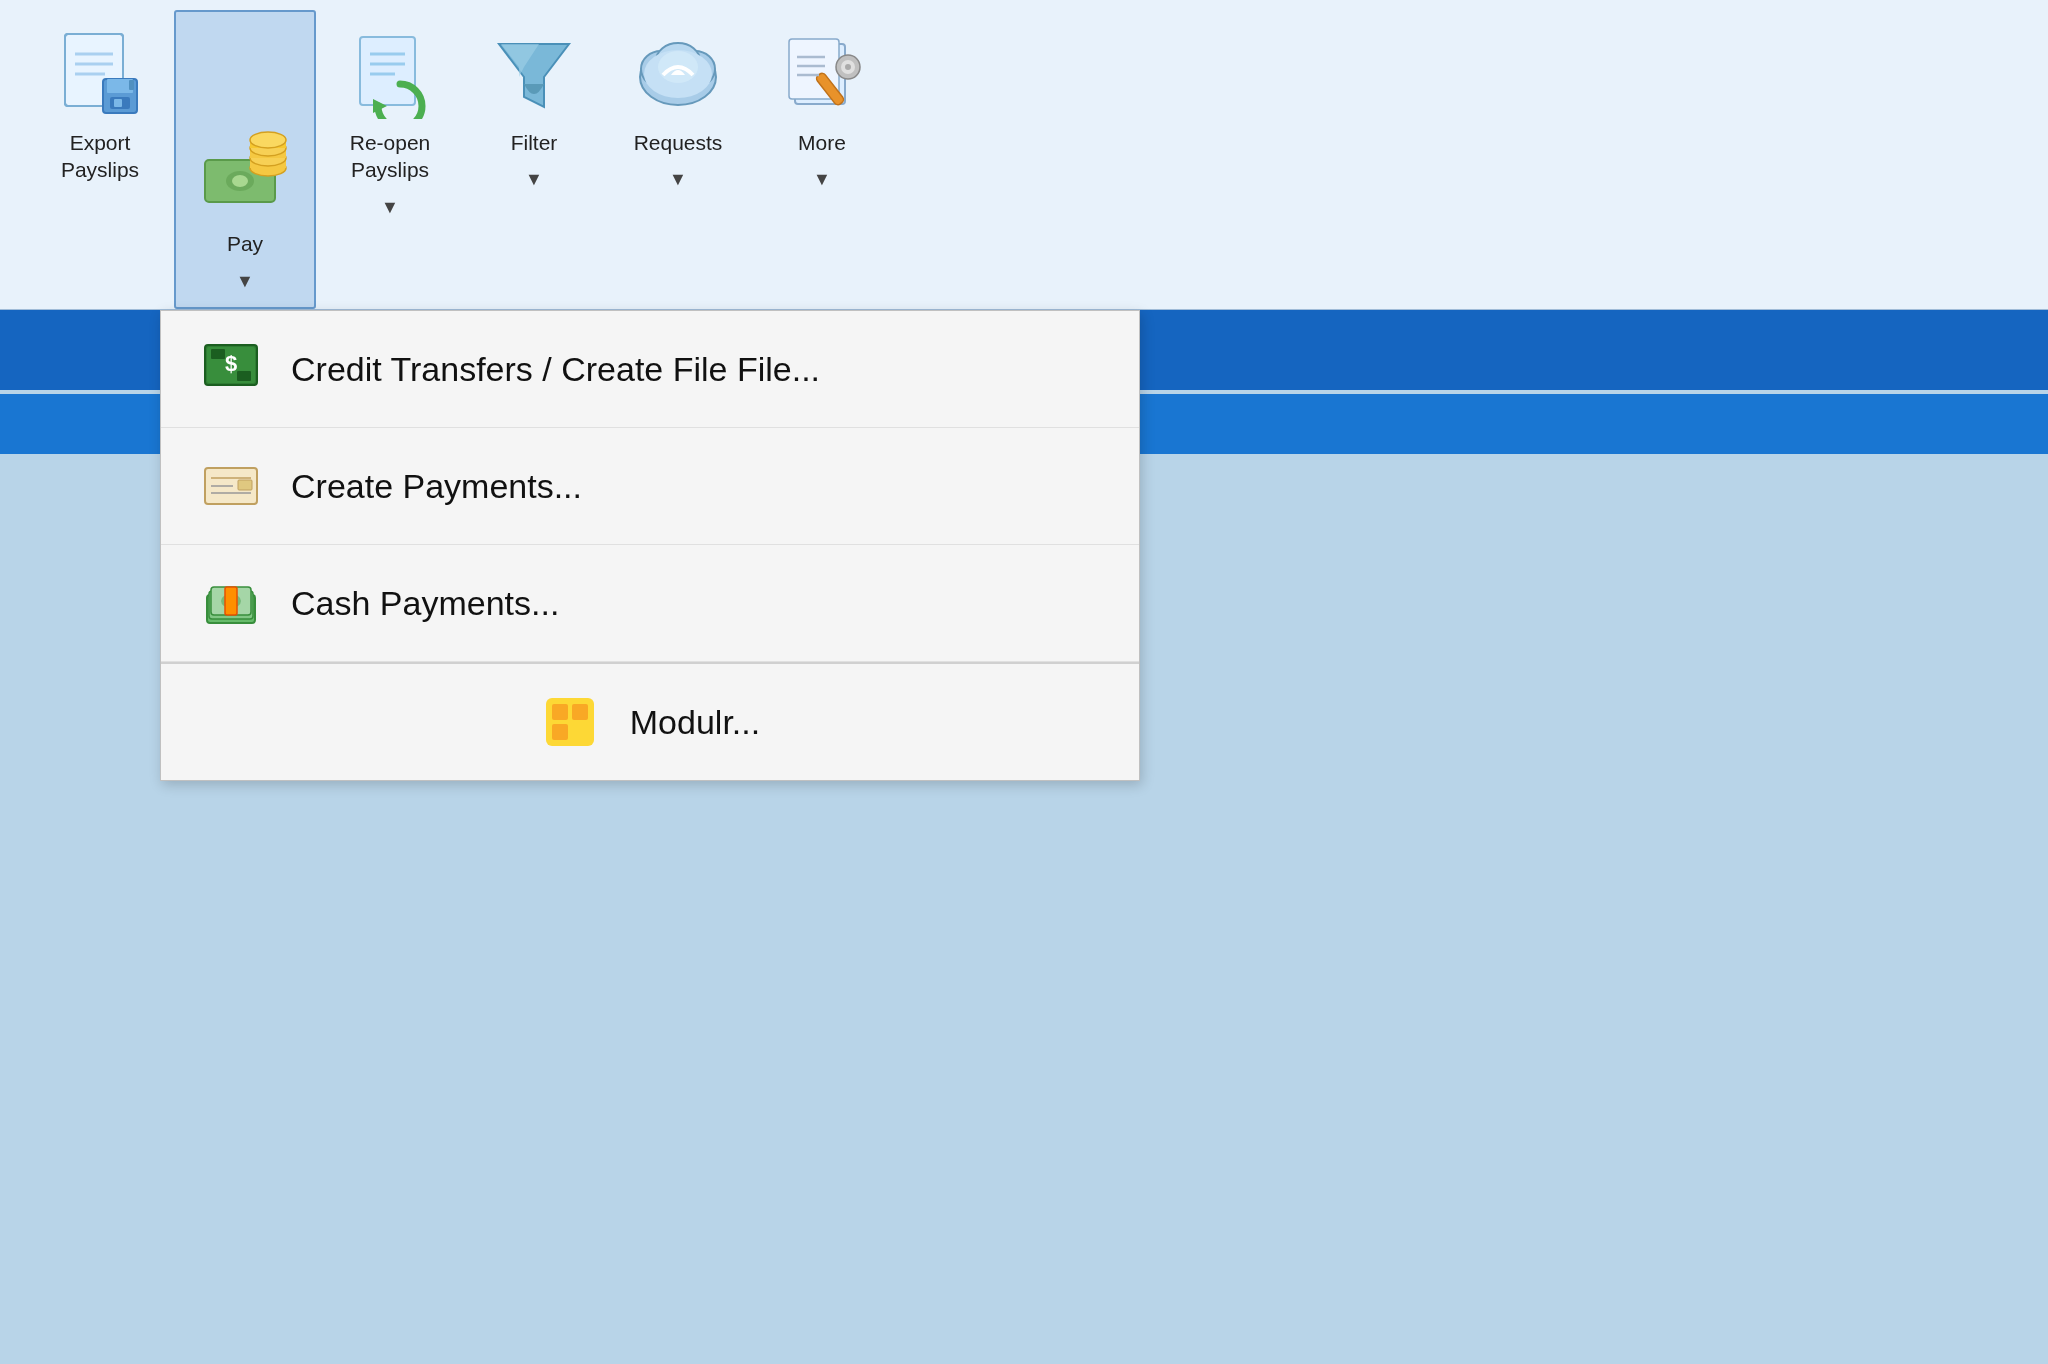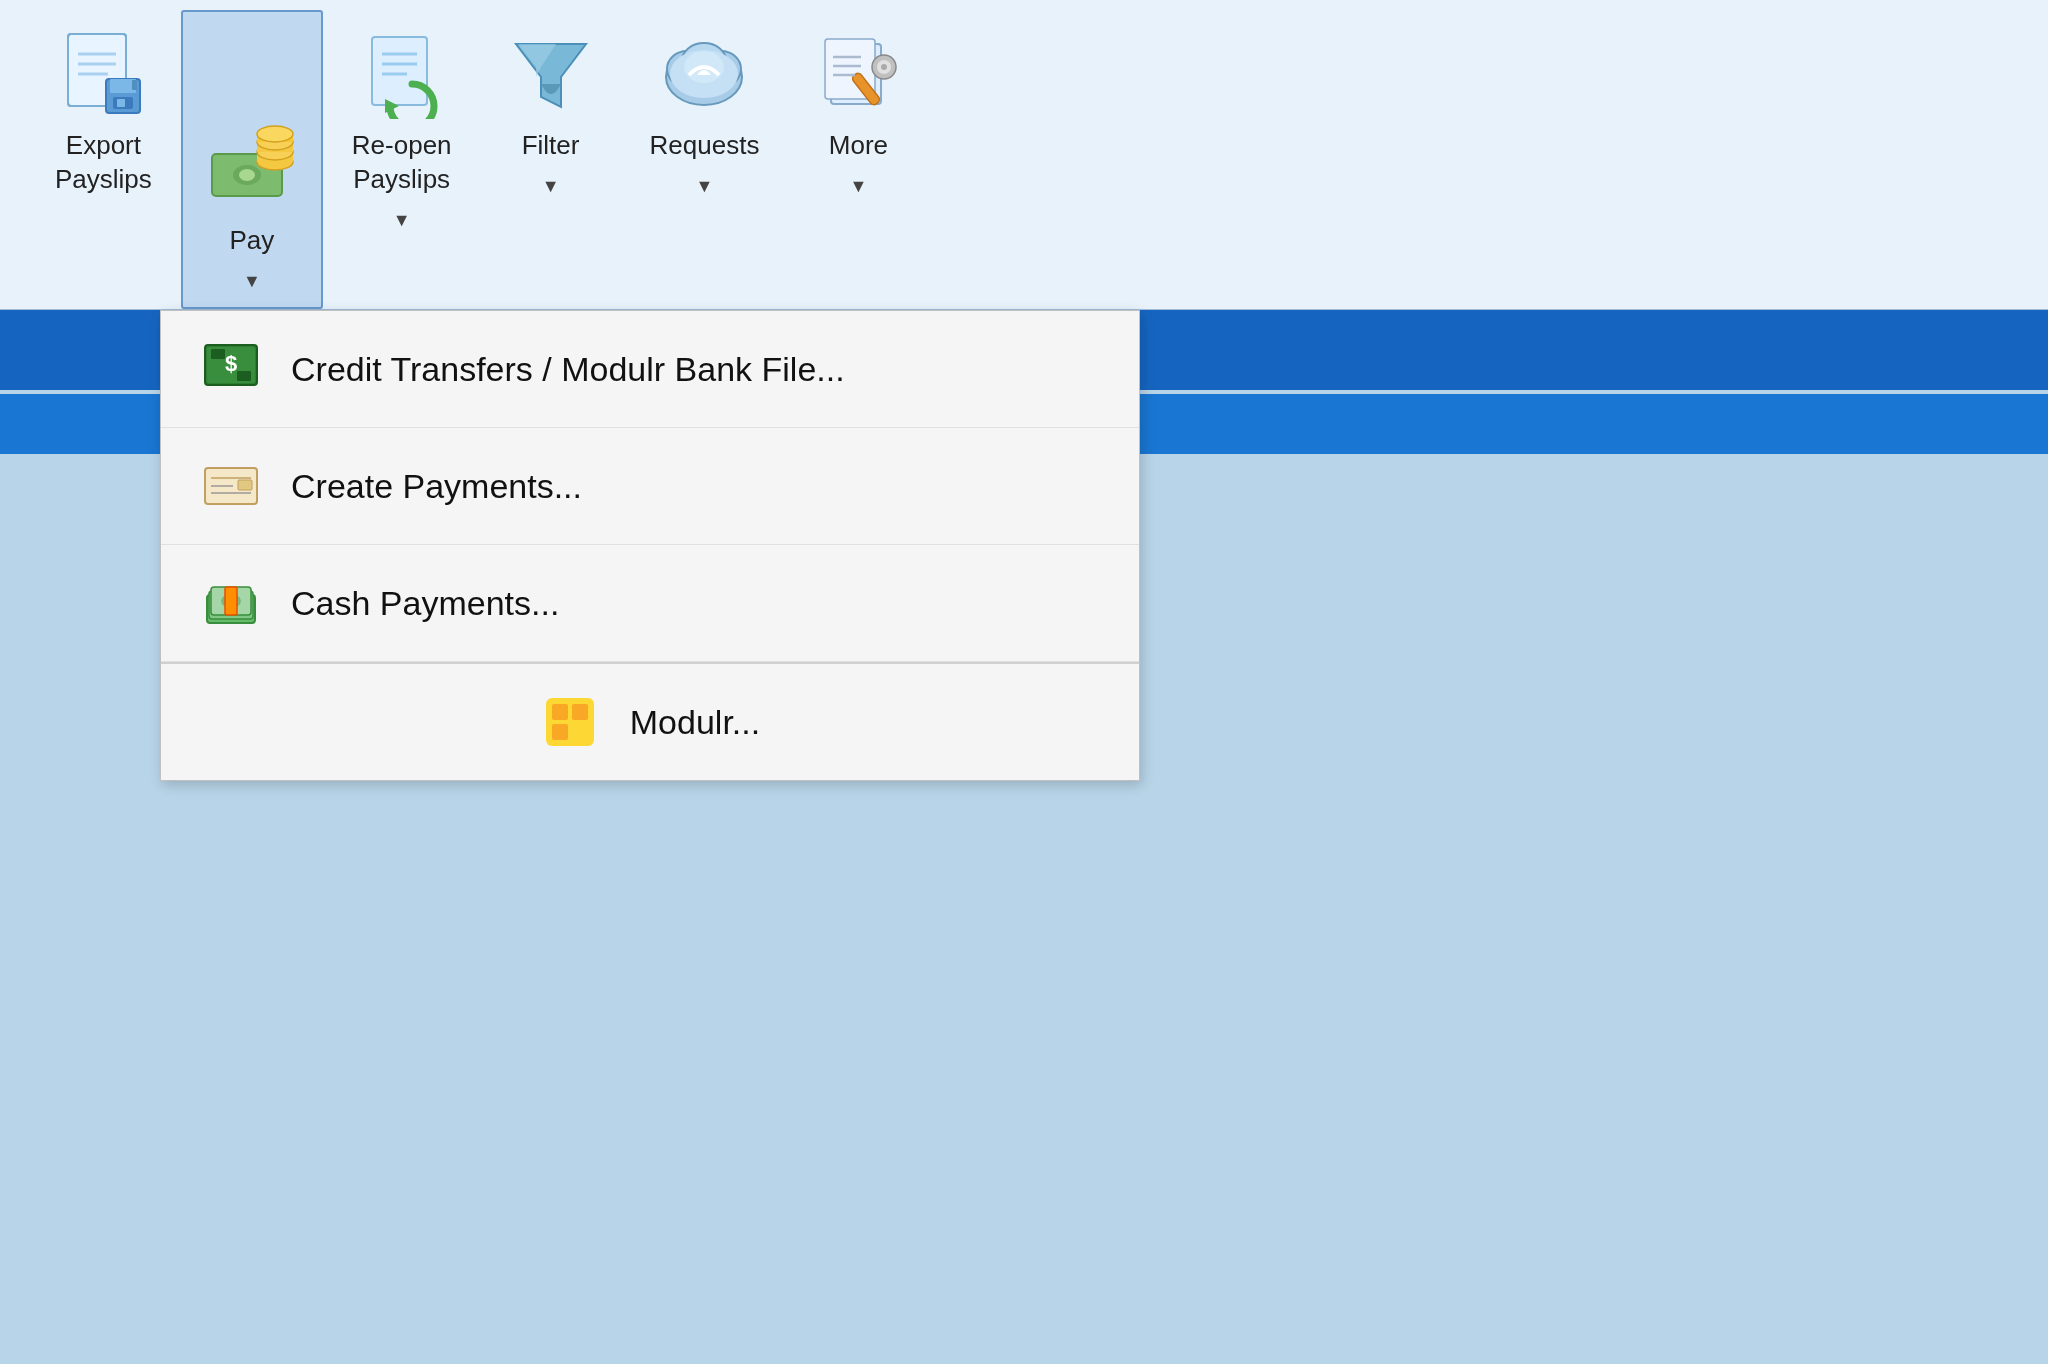--- a/index.html
+++ b/index.html
@@ -60,21 +60,21 @@
 
     .toolbar-btn .btn-icon {
       width: 90px;
       height: 90px;
       display: flex;
       align-items: center;
       justify-content: center;
     }
 
     .toolbar-btn .btn-label {
-      font-size: 26px;
+      font-size: 21px;
       color: #222;
       line-height: 1.3;
     }
 
     .dropdown-arrow {
       font-size: 18px;
       color: #444;
       margin-top: 2px;
     }
 
@@ -283,21 +283,21 @@
   <div class="dropdown-item">
     <div class="item-icon">
       <svg width="56" height="56" viewBox="0 0 56 56">
         <rect x="2" y="4" width="52" height="40" rx="3" fill="#2e7d32" stroke="#1b5e20" stroke-width="2"></rect>
         <rect x="4" y="6" width="48" height="36" rx="2" fill="#388e3c"></rect>
         <text x="28" y="30" text-anchor="middle" font-size="22" font-weight="bold" fill="#fff" font-family="Arial">$</text>
         <rect x="8" y="8" width="14" height="10" rx="1" fill="#1b5e20"></rect>
         <rect x="34" y="30" width="14" height="10" rx="1" fill="#1b5e20"></rect>
       </svg>
     </div>
-    <span class="item-label">Credit Transfers / Modulr Bank File...</span>
+    <span class="item-label">Credit Transfers / Create File File...</span>
   </div>
 
   <div class="dropdown-item">
     <div class="item-icon">
       <svg width="56" height="56" viewBox="0 0 56 56">
         <rect x="2" y="10" width="52" height="36" rx="3" fill="#f5e8c8" stroke="#c0a060" stroke-width="2"></rect>
         <line x1="8" y1="20" x2="48" y2="20" stroke="#c0a060" stroke-width="1.5"></line>
         <line x1="8" y1="28" x2="30" y2="28" stroke="#999" stroke-width="1.5"></line>
         <line x1="8" y1="35" x2="48" y2="35" stroke="#999" stroke-width="1.5"></line>
         <rect x="35" y="22" width="14" height="10" rx="1" fill="#e0c880" stroke="#c0a060" stroke-width="1"></rect>

